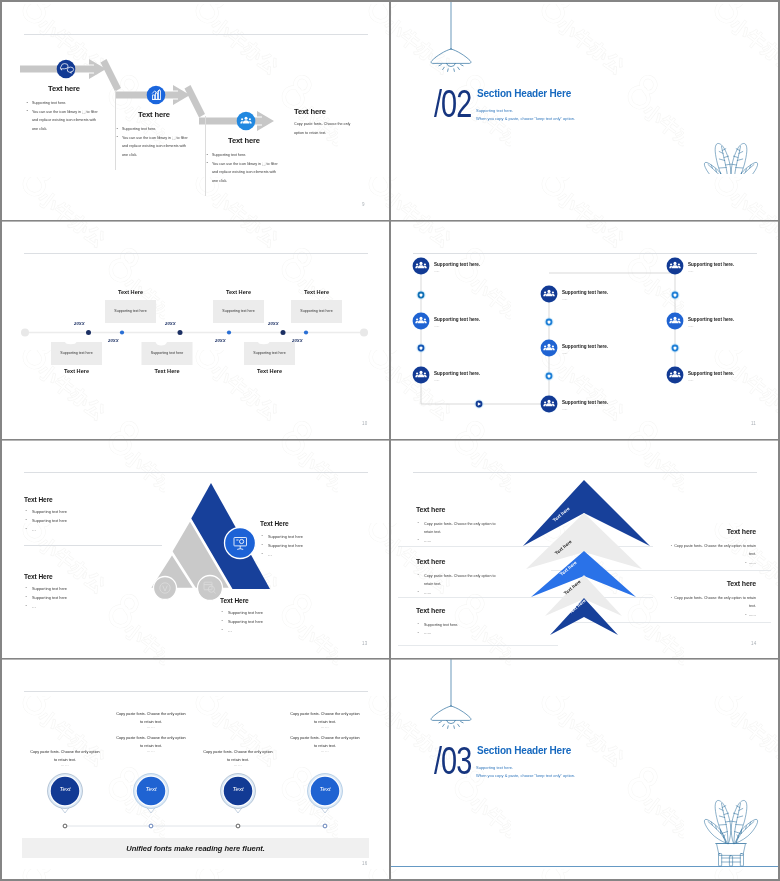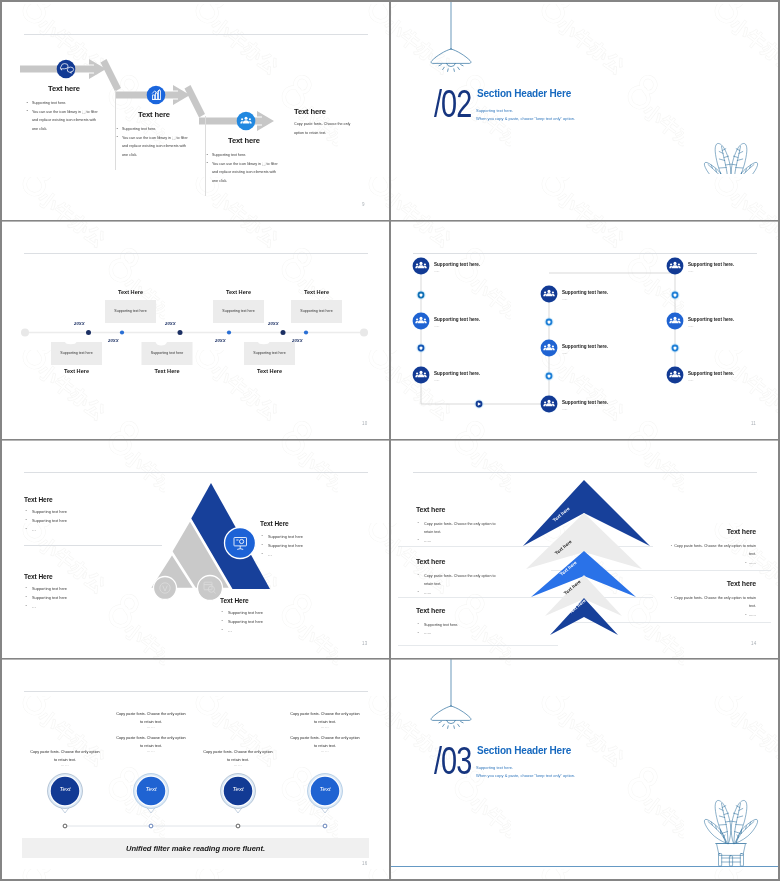--- a/index.html
+++ b/index.html
@@ -561,21 +561,21 @@
   <div class="pin-dots" style="left:114px;top:66px;width:70px">……</div>
   <div class="pin-txt" style="left:114px;top:76px;width:70px">Copy paste fonts. Choose the only option to retain text.</div>
   <div class="pin-dots" style="left:114px;top:90px;width:70px">……</div>
   <div class="pin-txt" style="left:201px;top:90px;width:70px">Copy paste fonts. Choose the only option to retain text.</div>
   <div class="pin-dots" style="left:201px;top:104px;width:70px">……</div>
   <div class="pin-txt" style="left:288px;top:52px;width:70px">Copy paste fonts. Choose the only option to retain text.</div>
   <div class="pin-dots" style="left:288px;top:66px;width:70px">……</div>
   <div class="pin-txt" style="left:288px;top:76px;width:70px">Copy paste fonts. Choose the only option to retain text.</div>
   <div class="pin-dots" style="left:288px;top:90px;width:70px">……</div>
   <div class="pin-banner">
-    <span>Unified filter make reading more fluent.</span>
+    <span>Unified fonts make reading here fluent.</span>
   </div>
   <div class="pgno" style="left:360px;top:202px">16</div>
 </div>
 
 <div class="slide" id="sl8" style="left:391px;top:659px;width:387px;height:220px">
   <svg width="387" height="220" viewBox="0 0 387 220" style="position:absolute;left:0;top:0">
     <g fill="none" stroke="#2d6f9d" stroke-width="0.7" stroke-linecap="round" stroke-linejoin="round">
       <line x1="60" y1="0" x2="60" y2="47"></line>
       <path d="M60 47 C54 48.5 45.5 54 41 58.5 C39.3 60.2 40.2 61.4 42 61.4 H78 C79.9 61.4 80.7 60.2 79 58.5 C74.5 54 66 48.5 60 47 Z"></path>
       <path d="M55.6 61.4 A4.5 4 0 0 0 64.4 61.4"></path>

